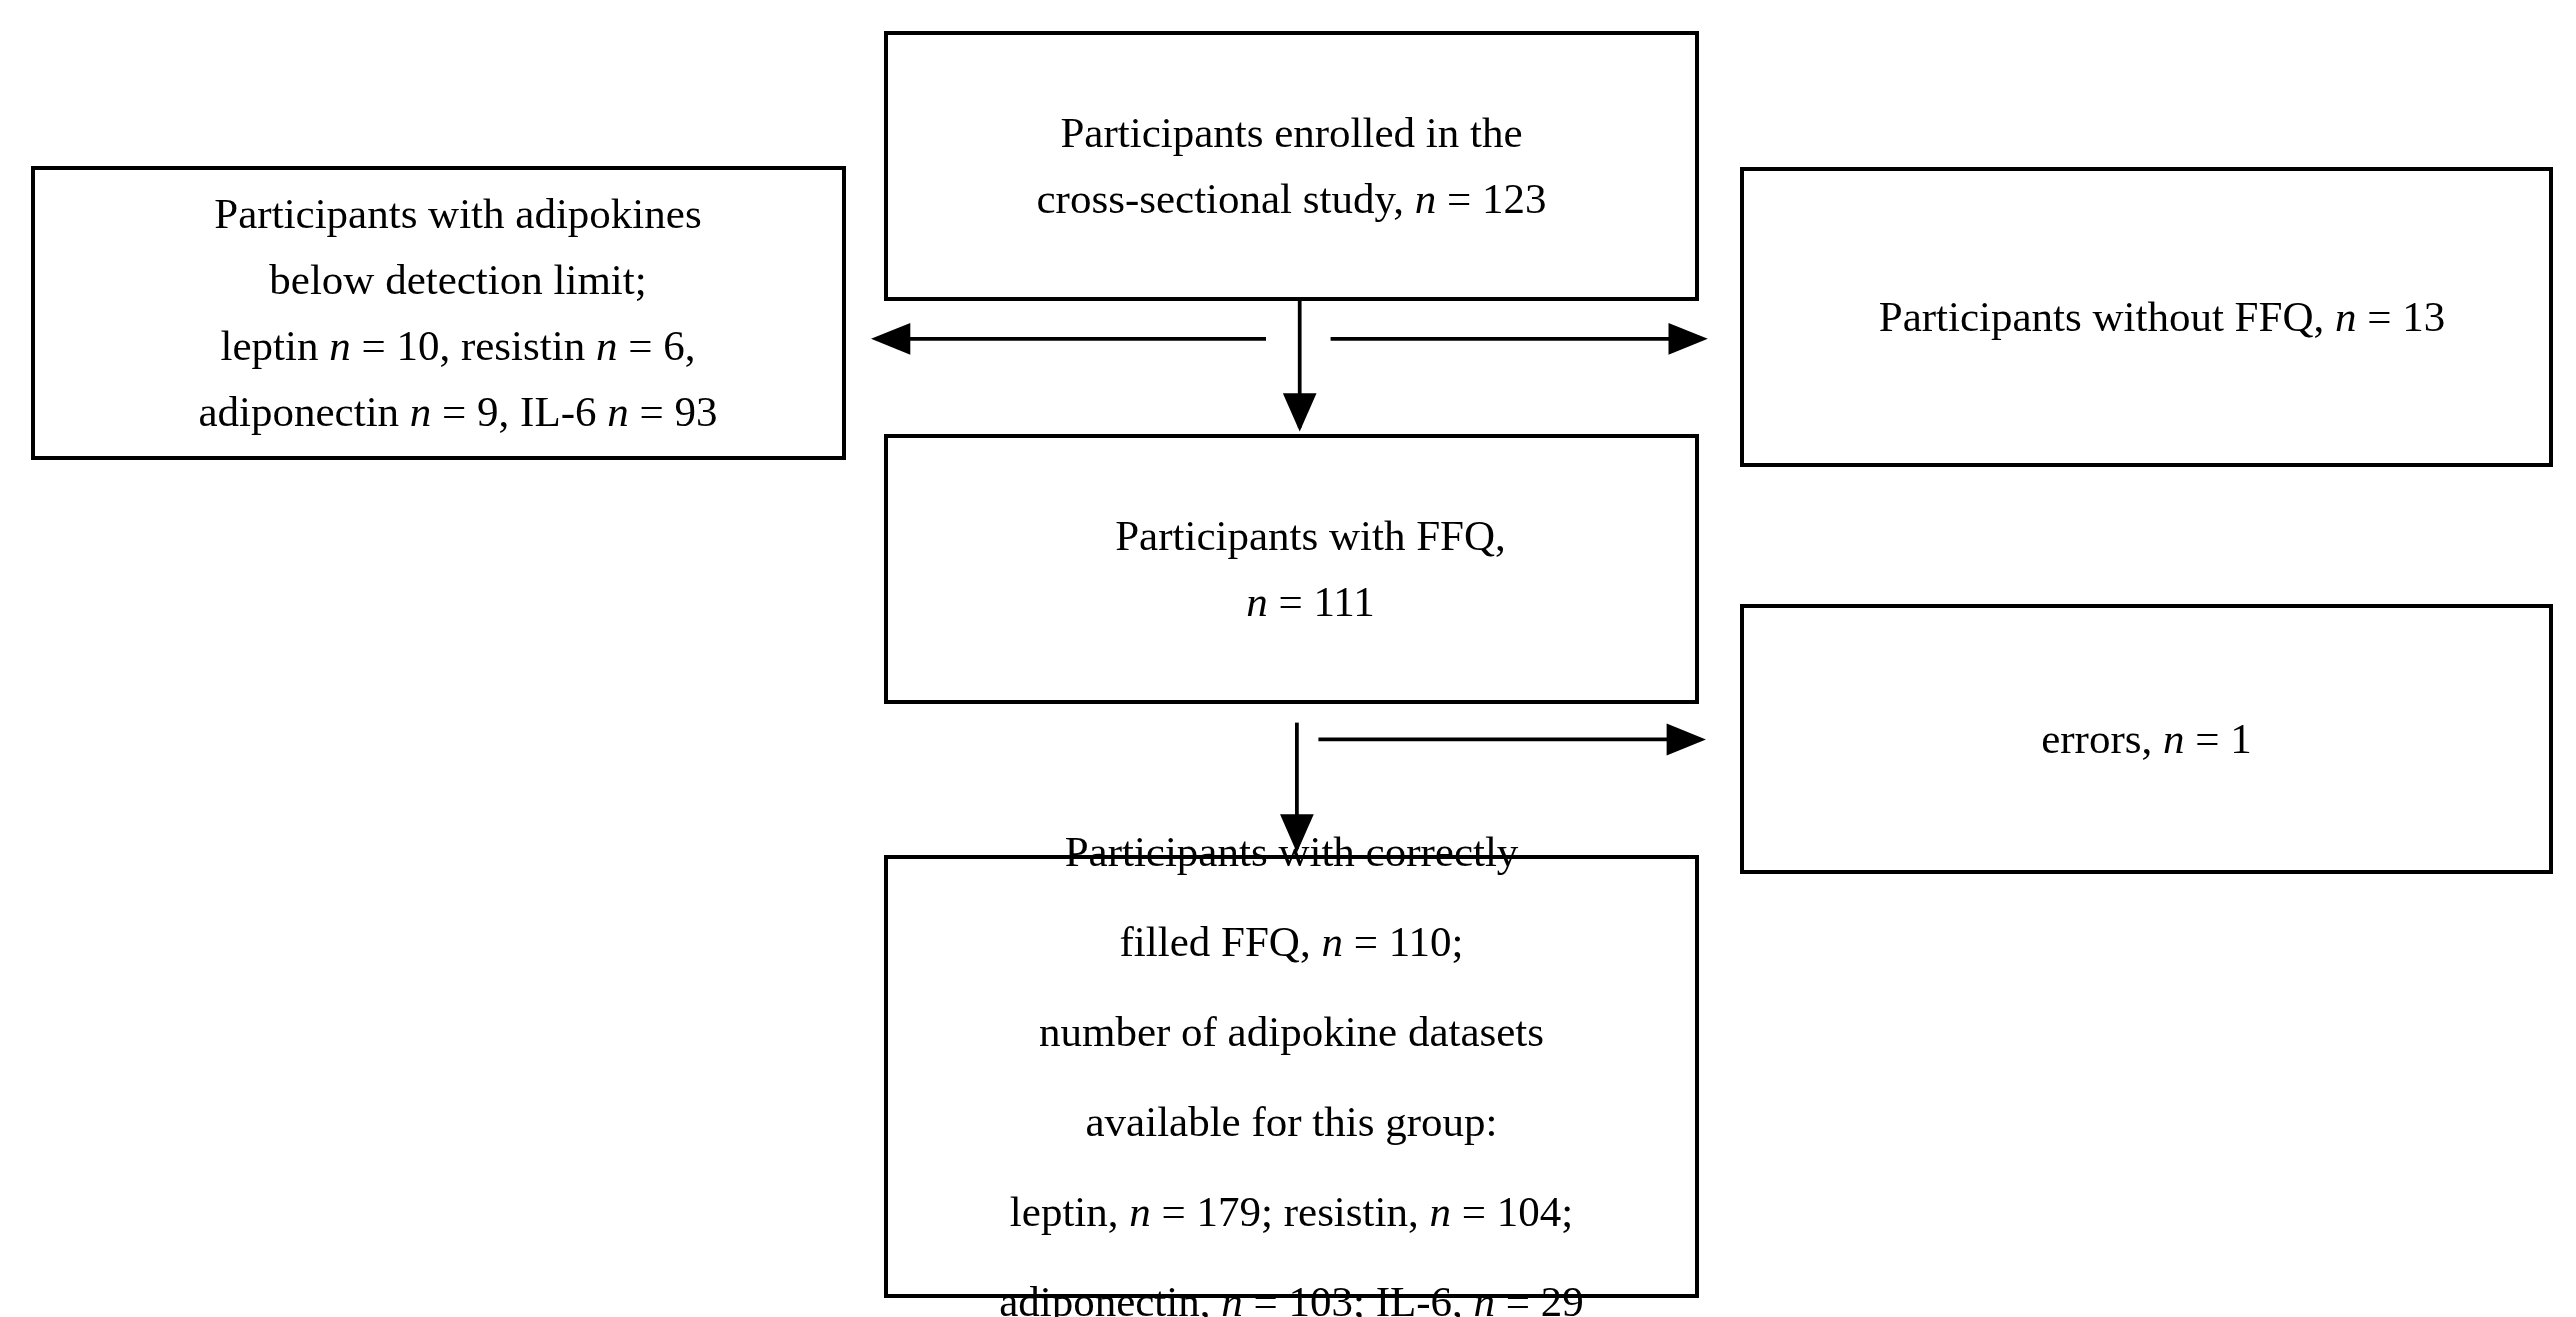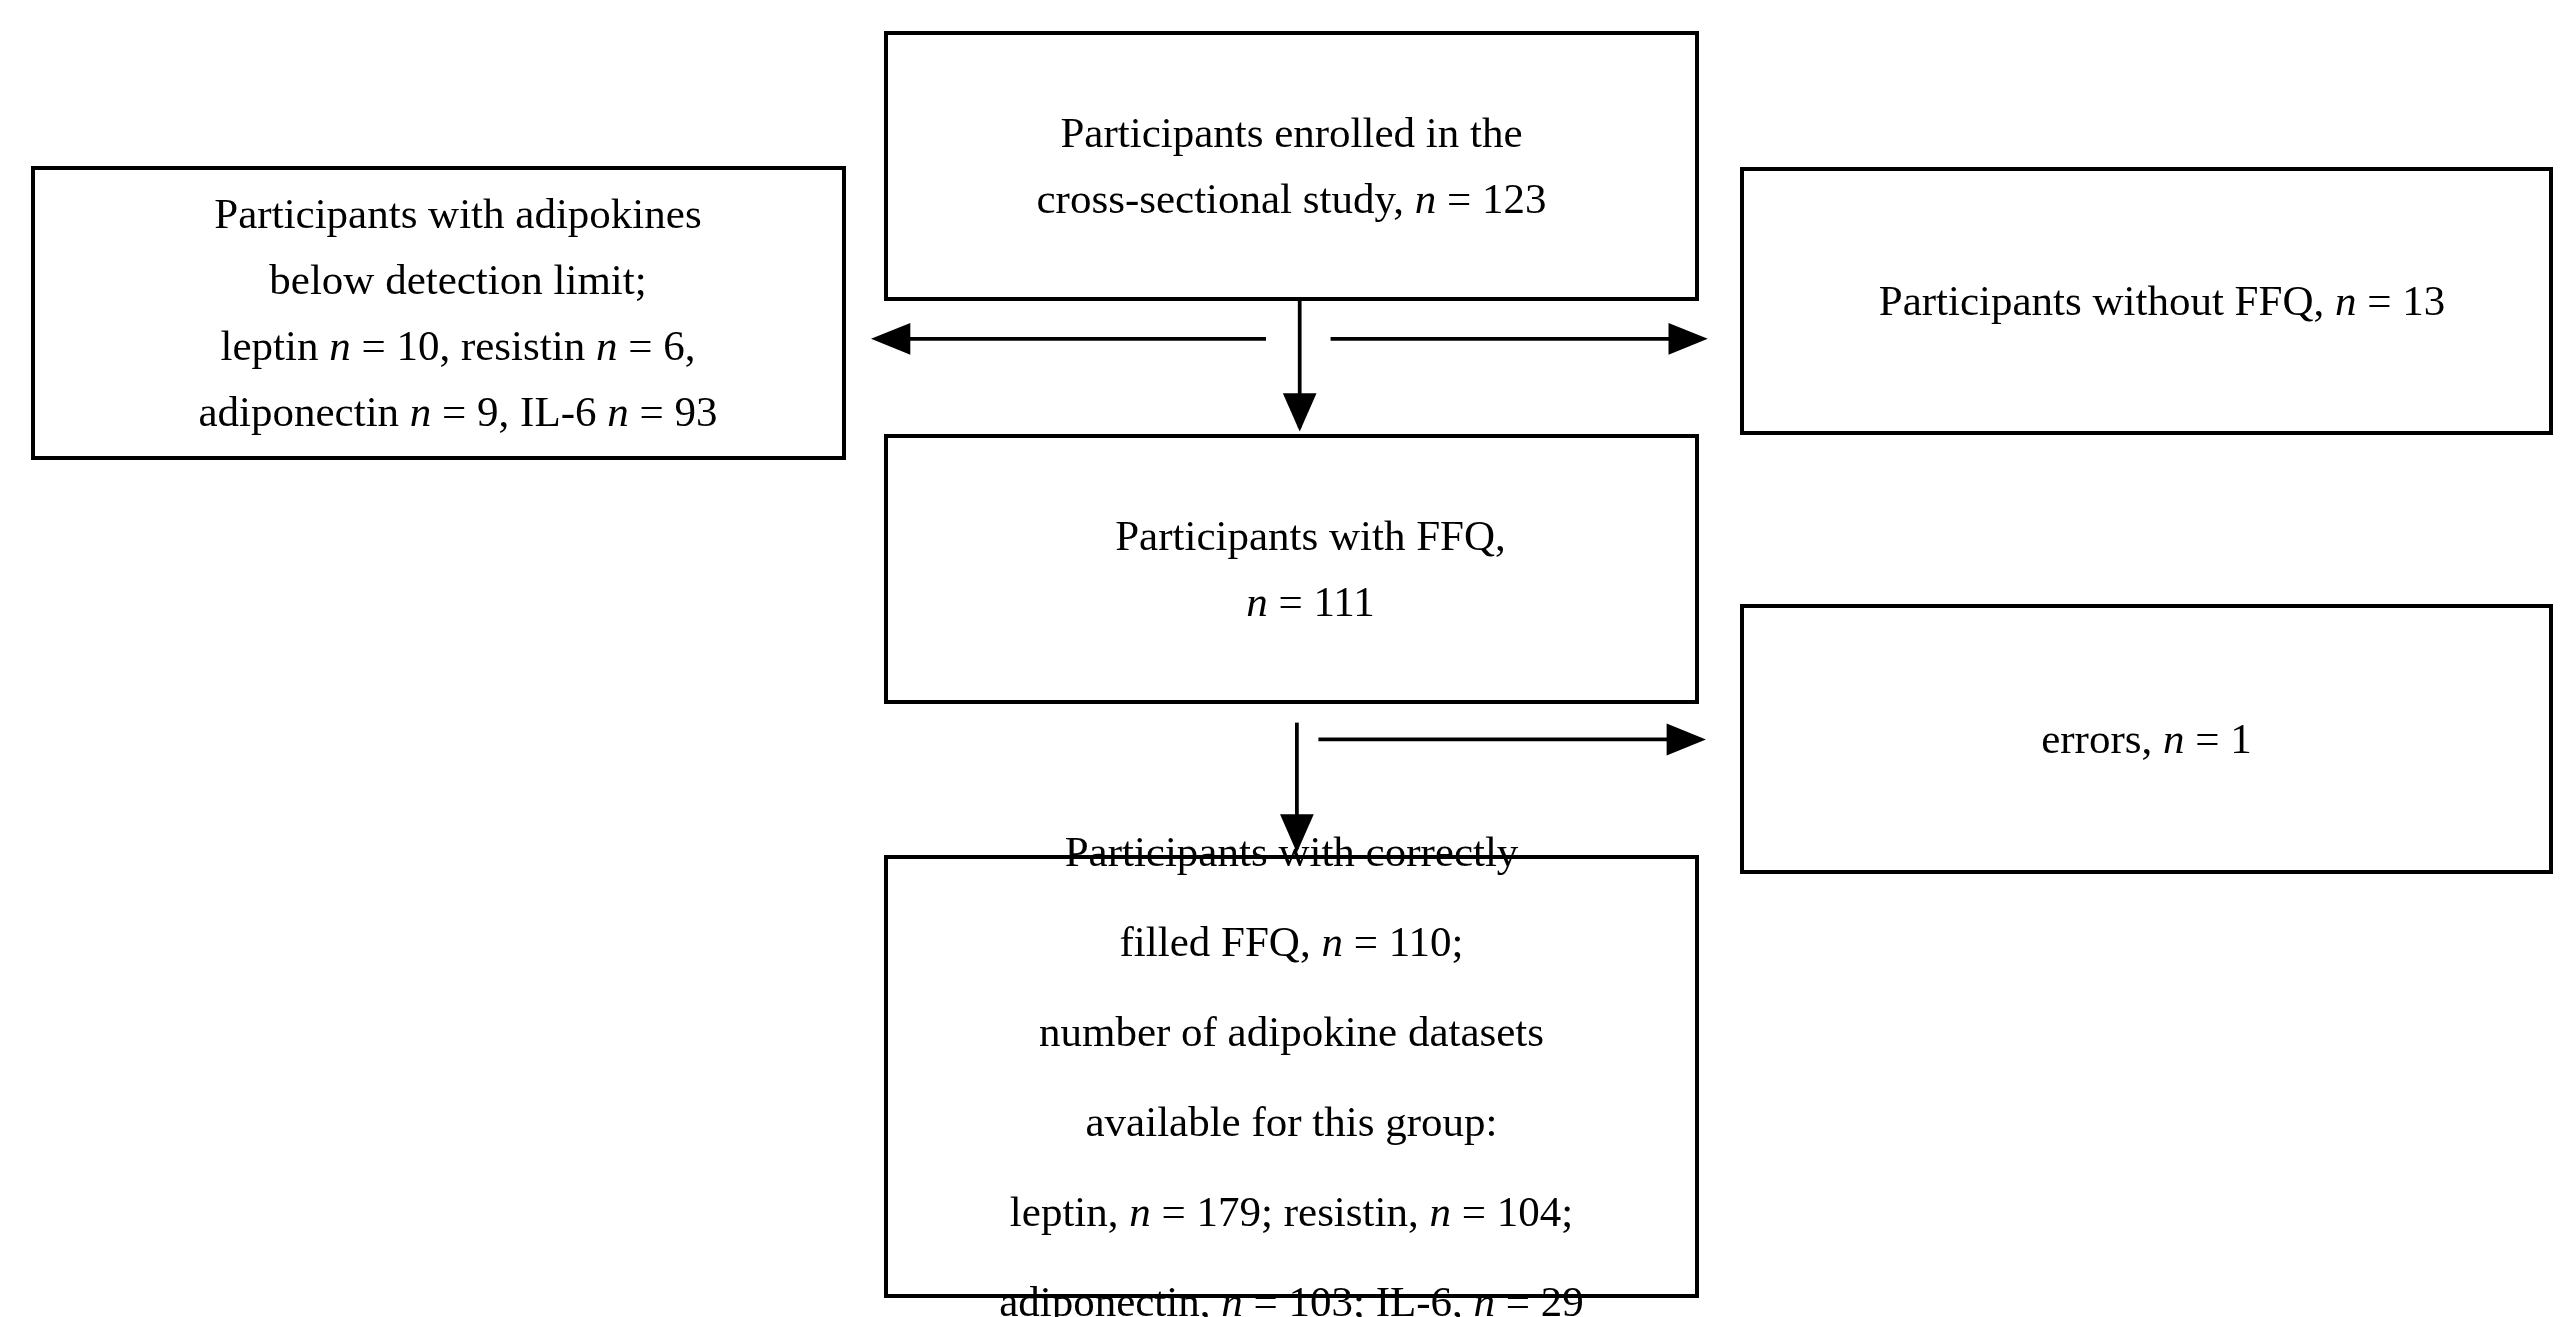--- a/index.html
+++ b/index.html
@@ -28,21 +28,21 @@
     justify-content: center;
     text-align: center;
   }
   .box .line {
     font-size: 43px;
     line-height: 66px;
     white-space: nowrap;
   }
   #box-enrolled        { left: 884px;  top: 31px;  width: 815px; height: 270px; }
   #box-below-detection { left: 31px;   top: 166px; width: 815px; height: 294px; padding-left: 39px; }
-  #box-without-ffq     { left: 1740px; top: 167px; width: 813px; height: 268px; padding-left: 31px; }
+  #box-without-ffq     { left: 1740px; top: 167px; width: 813px; height: 300px; padding-left: 31px; }
   #box-with-ffq        { left: 884px;  top: 434px; width: 815px; height: 270px; padding-left: 38px; }
   #box-ffq-errors      { left: 1740px; top: 604px; width: 813px; height: 270px; }
   #box-correct-ffq     { left: 884px;  top: 855px; width: 815px; height: 443px; gap: 24px; }
   .arrows line    { stroke: #000000; stroke-width: 4px; }
   .arrows polygon { fill: #000000; }
 </style>
 </head>
 <body>
 
 <div class="canvas">

